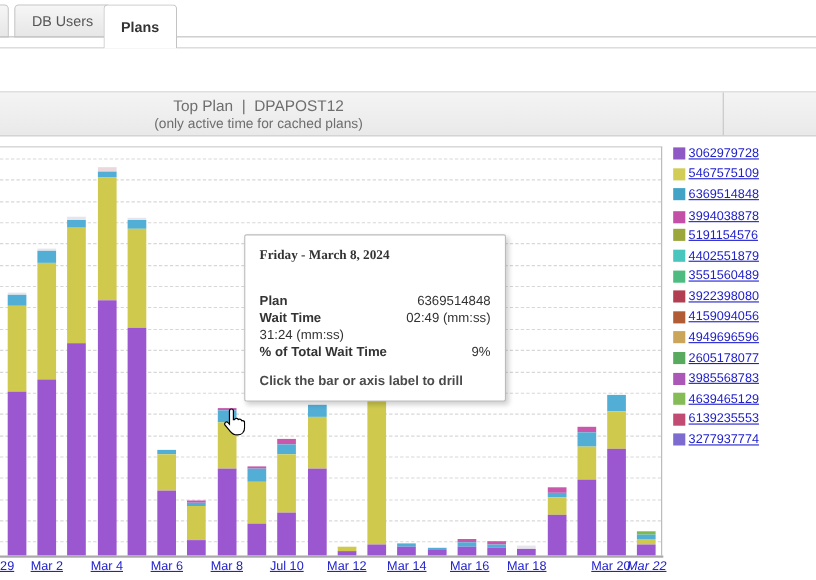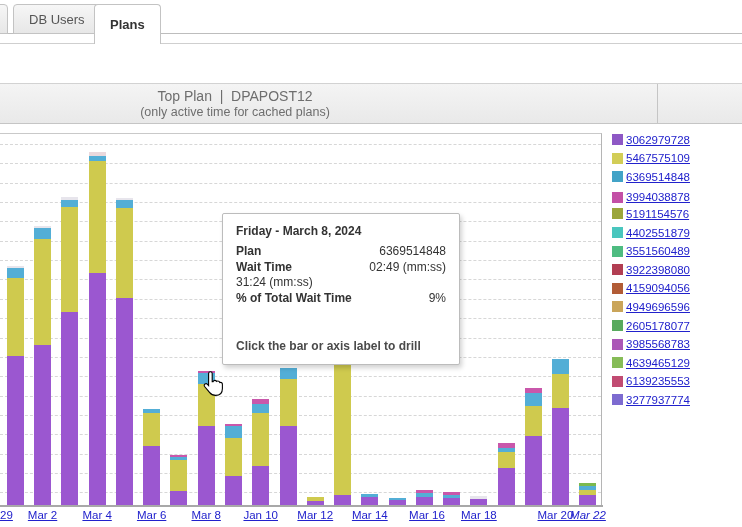--- a/index.html
+++ b/index.html
@@ -59,21 +59,21 @@
   .legend-item{position:absolute;left:0;height:15px;display:flex;align-items:center;}
   .legend-swatch{width:11px;height:11px;margin-right:3px;flex:none;}
   .legend-label{font-size:11.5px;color:#2121cc;text-decoration:underline;cursor:pointer;white-space:nowrap;}
   
   #tooltip{
     position:absolute;left:222px;top:213px;width:238px;height:152px;box-sizing:border-box;
     background:#fff;border:1px solid #bcbcbc;border-radius:2px;
     box-shadow:2px 3px 5px rgba(0,0,0,0.18);
     padding:10px 13px;font-size:12px;color:#333;z-index:20;
   }
-  .tt-title{font-weight:bold;margin-bottom:6px;}
+  .tt-title{font-weight:bold;margin-bottom:27px;font-family:Liberation Serif, serif;}
   .tt-row{display:flex;justify-content:space-between;line-height:15.5px;}
   .tt-label{font-weight:bold;}
   .tt-value{text-align:right;}
   .tt-footer{position:absolute;left:13px;bottom:11px;font-weight:bold;color:#4a4a4a;}
   
   #cursor{position:absolute;left:201px;top:371px;z-index:30;pointer-events:none;}
 </style>
 </head>
 <body>
 
@@ -235,21 +235,21 @@
       <div class="bar-seg" style="height: 10px; background: rgb(155, 87, 208);"></div>
     </div>
   </div>
 <div class="baseline"></div>
 <div id="xlabels">
     <span class="xlabel" style="left: -5px;">Feb 29</span>
     <span class="xlabel" style="left: 42.57px;">Mar 2</span>
     <span class="xlabel" style="left: 97.11px;">Mar 4</span>
     <span class="xlabel" style="left: 151.65px;">Mar 6</span>
     <span class="xlabel" style="left: 206.19px;">Mar 8</span>
-    <span class="xlabel" style="left: 260.73px;">Jan 10</span>
+    <span class="xlabel" style="left: 260.73px;">Jul 10</span>
     <span class="xlabel" style="left: 315.27px;">Mar 12</span>
     <span class="xlabel" style="left: 369.81px;">Mar 14</span>
     <span class="xlabel" style="left: 427px;">Mar 16</span>
     <span class="xlabel" style="left: 478.89px;">Mar 18</span>
     <span class="xlabel" style="left: 533.43px; padding-left: 44px;">Mar 20</span>
     <span class="xlabel" style="left: 587.97px; font-style: italic;">Mar 22</span>
   </div>
 
 <div id="legend">
     <div class="legend-item" style="top: 0px;">

